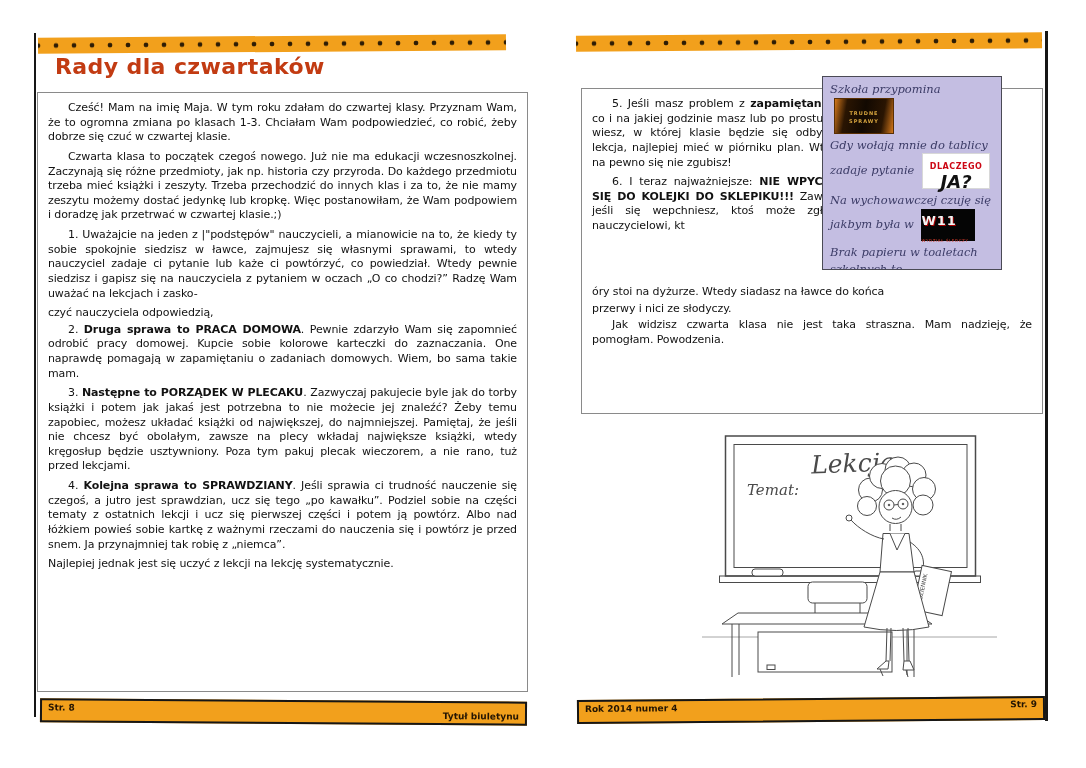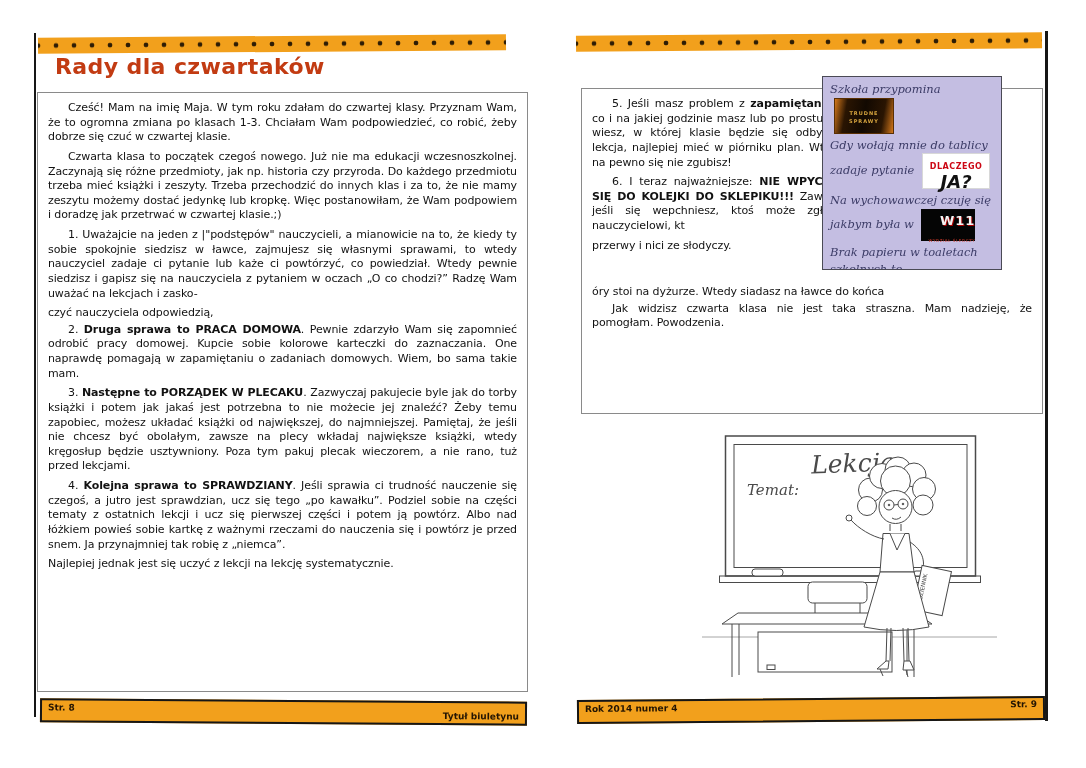--- a/index.html
+++ b/index.html
@@ -40,21 +40,21 @@
   .sb-item{margin-bottom:3px;}
   .thumb{display:inline-block;vertical-align:middle;margin-left:4px;box-sizing:border-box;
          font-family:"DejaVu Sans",sans-serif;font-style:normal;}
   .thumb1{width:60px;height:36px;border:1px solid #5a3004;color:#d8a63f;text-align:center;
           background:linear-gradient(100deg,#d4781a 0%,#2a1502 20%,#120901 50%,#2a1502 80%,#d4781a 100%);
           font-size:5px;font-weight:bold;letter-spacing:1px;line-height:1.6;padding-top:10px;}
   .thumb2{width:68px;height:36px;background:#fff;border:1px solid #d8d8d8;text-align:center;
           padding:3px 4px;}
   .thumb2 .t2a{color:#cc0714;font-weight:800;font-size:8px;letter-spacing:.5px;}
   .thumb2 .t2b{color:#111;font-weight:900;font-style:italic;font-size:18px;line-height:.9;}
-  .thumb3{width:54px;height:32px;background:#050505;text-align:right;padding-top:4px;}
+  .thumb3{width:54px;height:32px;background:#050505;text-align:left;padding-top:4px;}
   .thumb3 .t3a{color:#f4f4f4;font-weight:900;font-size:13px;letter-spacing:1px;
                text-shadow:1px 1px 0 #a00;line-height:1;}
   .thumb3 .t3b{color:#d03a2a;font-size:4px;letter-spacing:.6px;}
   .sig{text-align:right !important;padding-right:6px;}
 
   .drawing{position:absolute;left:688px;top:426px;width:322px;height:258px;}
 </style>
 </head>
 <body>
 
@@ -92,22 +92,22 @@
 
   <div class="dotbar" style="left:576px;top:34px;width:466px;transform:rotate(-0.4deg);"></div>
 
   <div class="textbox" style="left:581px;top:88px;width:462px;height:326px;padding:8px 10px;box-sizing:border-box;">
     <div class="spacer"></div>
 
     <p><span>5. </span><span>Jeśli masz problem z </span><b>zapamiętaniem</b><span> co i na jakiej godzinie masz lub po prostu nie wiesz, w której klasie będzie się odbywać lekcja, najlepiej mieć w piórniku plan. Wtedy na pewno się nie zgubisz!</span></p>
 
     <p><span>6. </span><span>I teraz najważniejsze: </span><b>NIE WPYCHAJ SIĘ DO KOLEJKI DO SKLEPIKU!!!</b><span> Zawsze, jeśli się wepchniesz, ktoś może zgłosić nauczycielowi, kt</span></p>
 
+    <p class="noindent" style="clear:right;">óry stoi na dyżurze. Wtedy siadasz na ławce do końca</p>
     <p class="noindent">przerwy i nici ze słodyczy.</p>
-    <p class="noindent" style="clear:right;">óry stoi na dyżurze. Wtedy siadasz na ławce do końca</p>
 
     <p>Jak widzisz czwarta klasa nie jest taka straszna. Mam nadzieję, że pomogłam. Powodzenia.</p>
   </div>
 
   <div class="sidebar">
     <div class="sb-item">
       <span>Szkoła przypomina</span>
       <span class="thumb thumb1">
         <span>TRUDNE</span><br>
         <span>SPRAWY</span>

